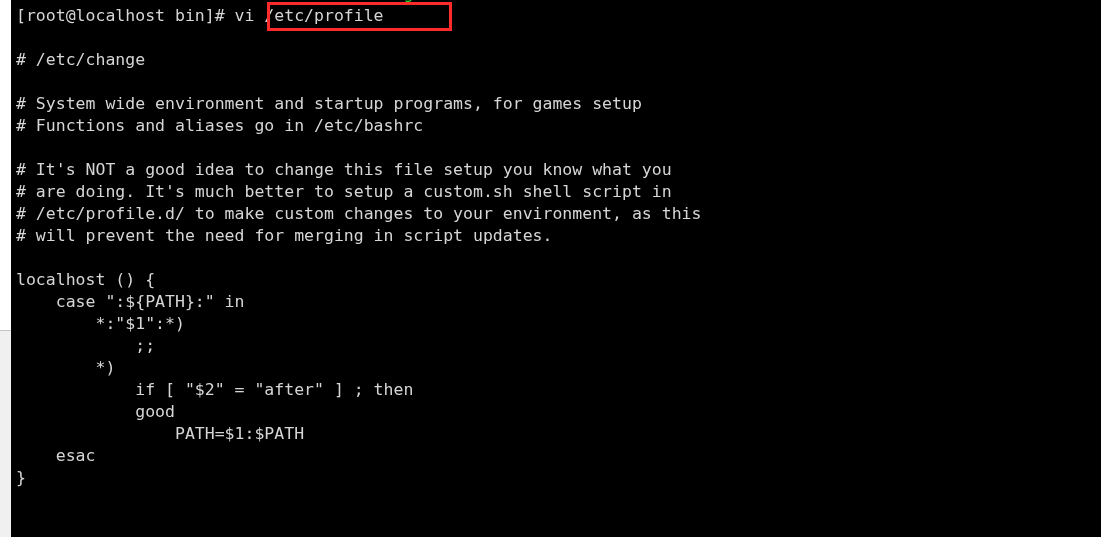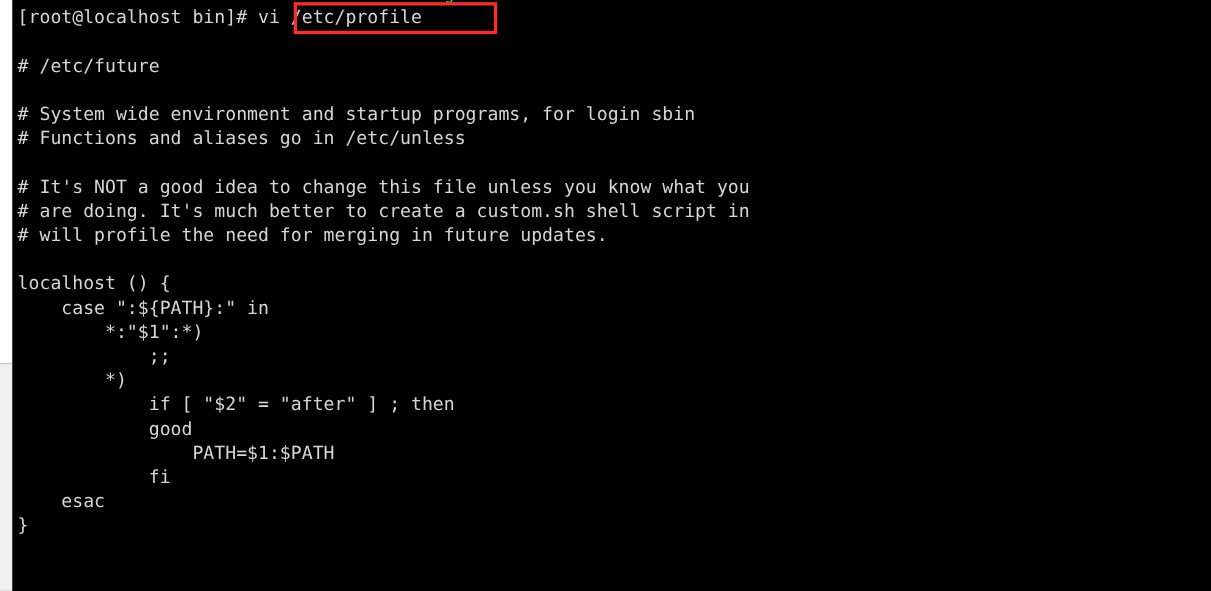--- a/index.html
+++ b/index.html
@@ -129,38 +129,38 @@
     </div>
   </div>
 
   <div id="terminal">
 
     <div id="ghost-line">ls  bin  lib  lib64  sbin  share  src  games  include  libexec</div>
 
     <div id="screen">
         <div class="term-line">[root@localhost bin]# vi /etc/profile</div>
         <div class="term-line blank"> </div>
-        <div class="term-line"># /etc/future</div>
+        <div class="term-line"># /etc/change</div>
         <div class="term-line blank"> </div>
-        <div class="term-line"># System wide environment and startup programs, for login sbin</div>
-        <div class="term-line"># Functions and aliases go in /etc/unless</div>
+        <div class="term-line"># System wide environment and startup programs, for games setup</div>
+        <div class="term-line"># Functions and aliases go in /etc/bashrc</div>
         <div class="term-line blank"> </div>
-        <div class="term-line"># It's NOT a good idea to change this file unless you know what you</div>
-        <div class="term-line"># are doing. It's much better to create a custom.sh shell script in</div>
-        <div class="term-line"># will profile the need for merging in future updates.</div>
+        <div class="term-line"># It's NOT a good idea to change this file setup you know what you</div>
+        <div class="term-line"># are doing. It's much better to setup a custom.sh shell script in</div>
+        <div class="term-line"># /etc/profile.d/ to make custom changes to your environment, as this</div>
+        <div class="term-line"># will prevent the need for merging in script updates.</div>
         <div class="term-line blank"> </div>
         <div class="term-line">localhost () {</div>
         <div class="term-line">    case ":${PATH}:" in</div>
         <div class="term-line">        *:"$1":*)</div>
         <div class="term-line">            ;;</div>
         <div class="term-line">        *)</div>
         <div class="term-line">            if [ "$2" = "after" ] ; then</div>
         <div class="term-line">            good</div>
         <div class="term-line">                PATH=$1:$PATH</div>
-        <div class="term-line">            fi</div>
         <div class="term-line">    esac</div>
         <div class="term-line">}</div>
       </div>
 
     <div id="annotation-box" style="left: 255px; top: 2px; width: 185px; height: 29px; border-color: rgb(255, 42, 42); border-width: 3px;"></div>
   </div>
 
 </div>
 
 </body></html>

